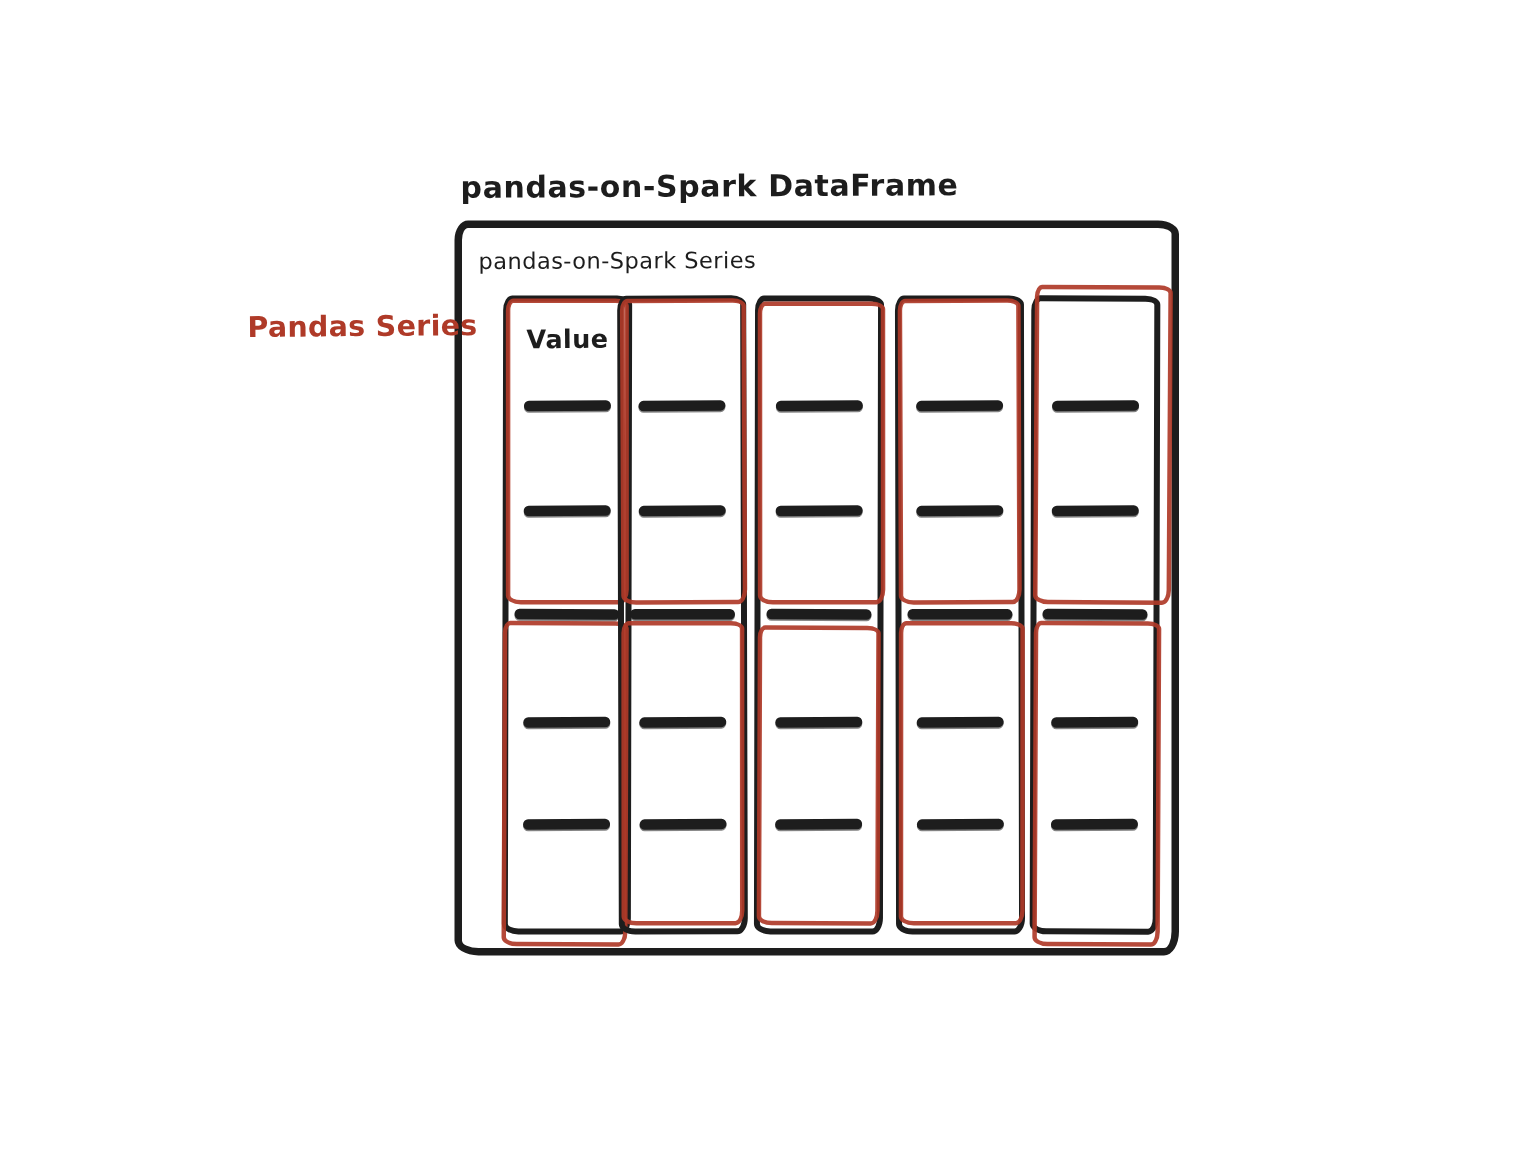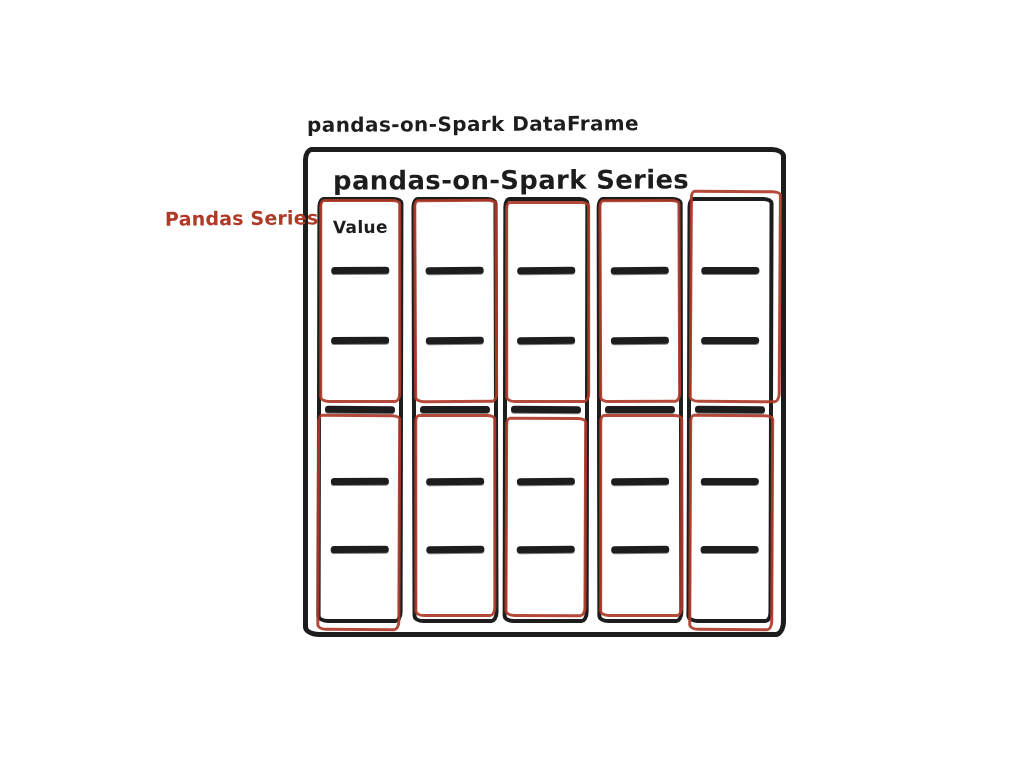--- a/index.html
+++ b/index.html
@@ -18,22 +18,22 @@
   }
 
   
   .df-title {
     position: absolute; left: 307px; top: 112px;
     font-size: 20px; font-weight: 600; letter-spacing: 0.4px;
     color: var(--stroke); white-space: nowrap;
     transform: rotate(-0.3deg);
   }
   .onspark-series-label {
-    position: absolute; left: 333px; top: 165px;
-    font-size: 26px; font-weight: 700; letter-spacing: 0.3px;
+    position: absolute; left: 319px; top: 165px;
+    font-size: 15px; font-weight: 400; letter-spacing: 0.3px;
     color: var(--stroke); white-space: nowrap;
     transform: rotate(-0.2deg);
   }
   .pandas-series-label {
     position: absolute; left: 165px; top: 207px;
     font-size: 19px; font-weight: 600; letter-spacing: 0.2px;
     color: var(--accent); white-space: nowrap;
     transform: rotate(-0.5deg);
   }
 
@@ -47,21 +47,21 @@
 
   
   .columns {
     position: absolute; left: 317px; top: 197px; width: 456px; height: 426px;
   }
   .column {
     position: absolute; top: 0; width: 86px; height: 426px;
     border: 4px solid var(--stroke);
     border-radius: 6px 10px 7px 11px / 10px 6px 11px 7px;
   }
-  .col-1 { left: 0;   transform: rotate(0.12deg); padding-left: 36px;  }
+  .col-1 { left: 18px;   transform: rotate(0.12deg); padding-left: 36px;  }
   .col-2 { left: 95px;  transform: rotate(-0.15deg); }
   .col-3 { left: 186px; transform: rotate(0.1deg);  }
   .col-4 { left: 280px; transform: rotate(-0.1deg); }
   .col-5 { left: 370px; transform: rotate(0.15deg); }
 
   
   .red-rect {
     position: absolute;
     border: 3px solid var(--accent);
     border-radius: 5px 9px 6px 10px / 8px 5px 10px 6px;

